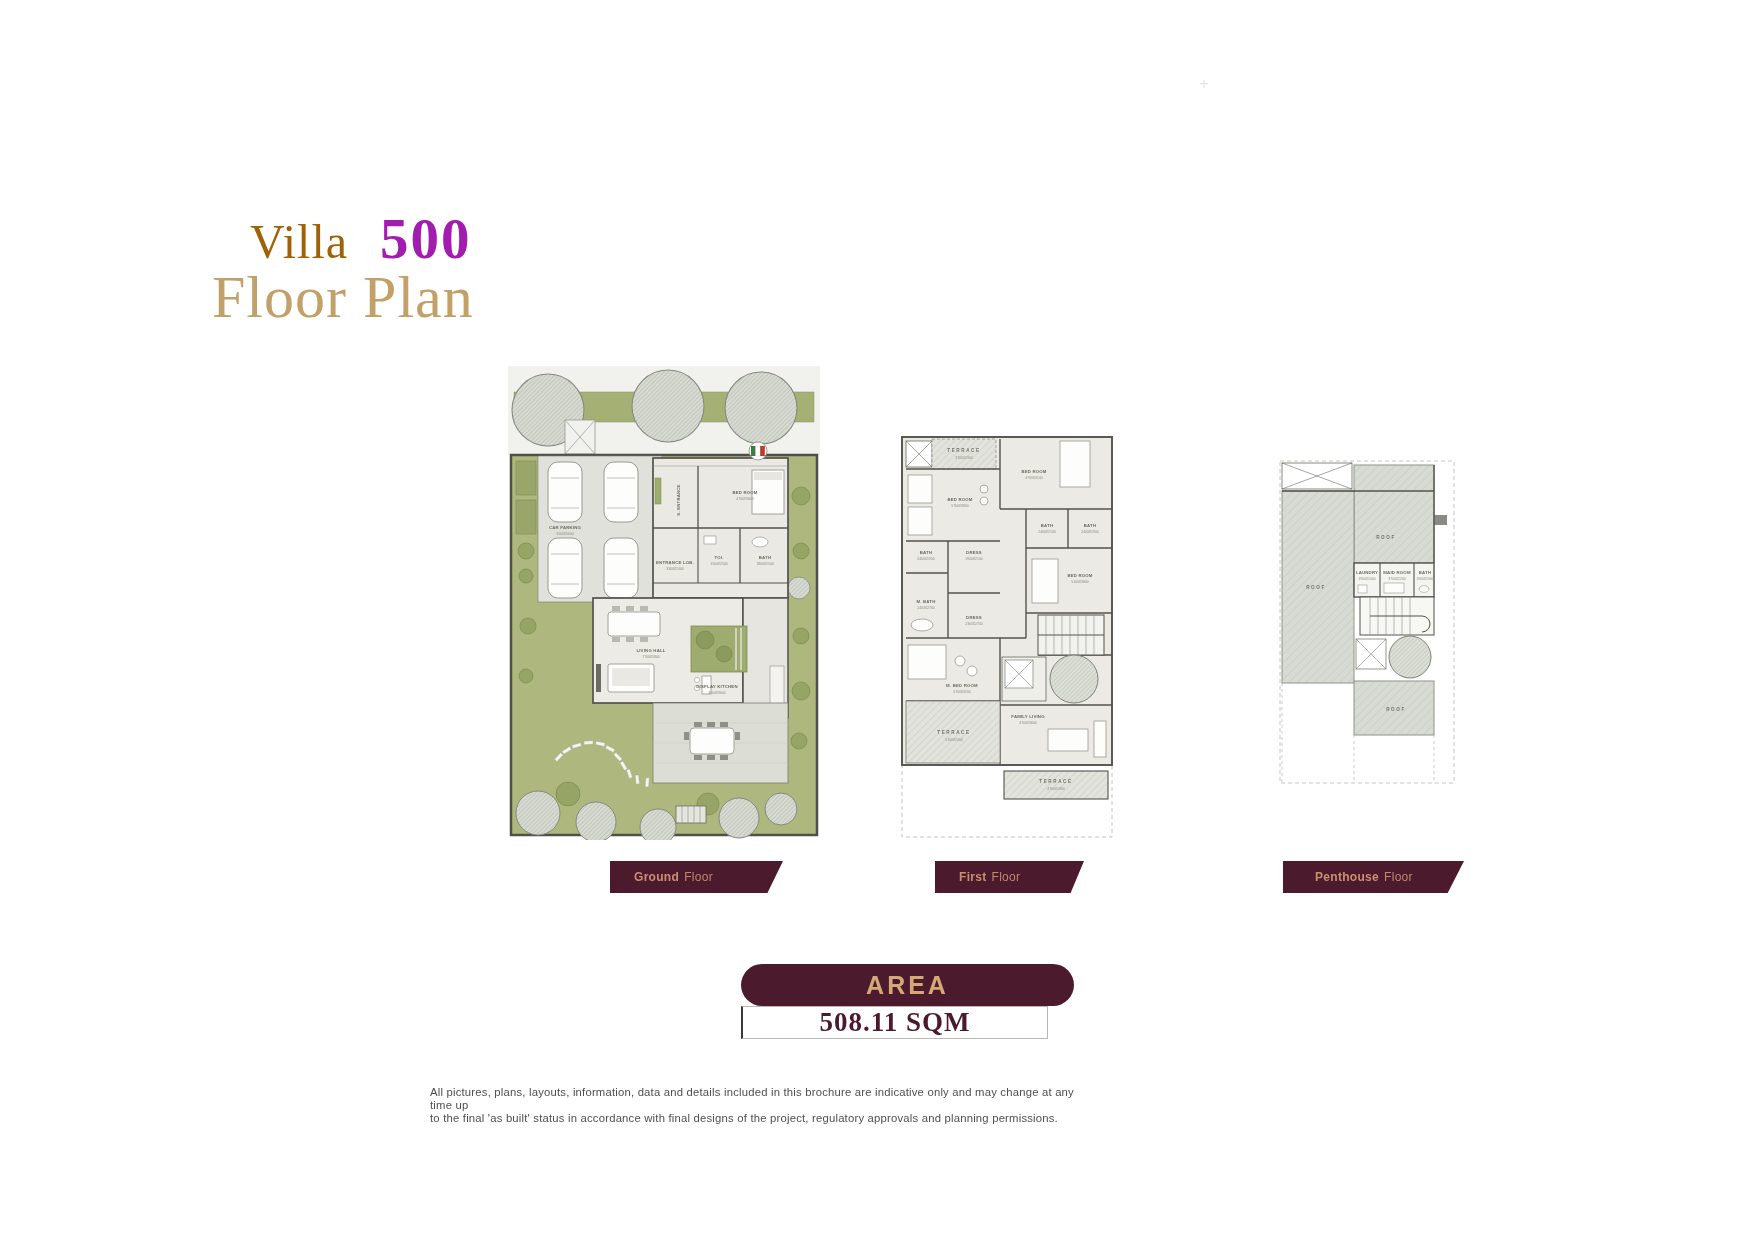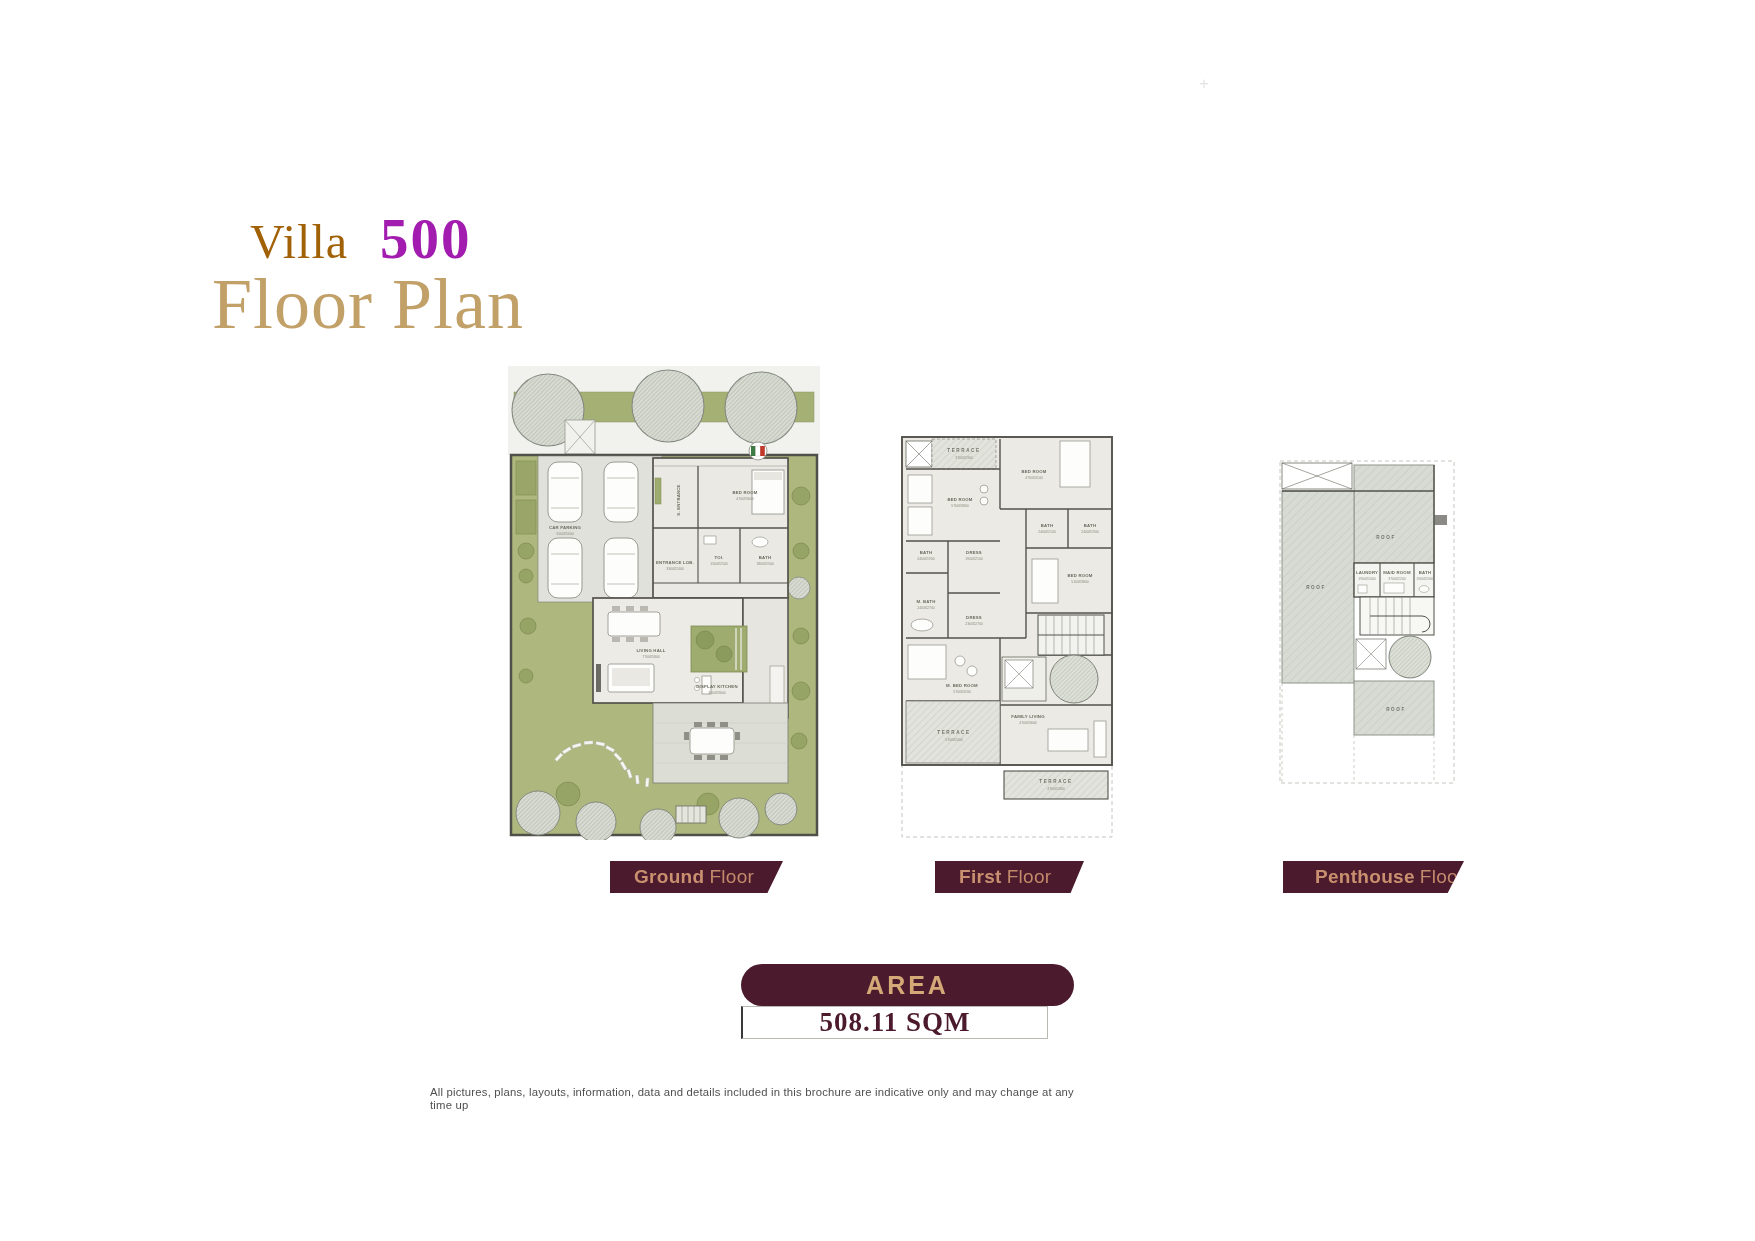--- a/index.html
+++ b/index.html
@@ -3,36 +3,36 @@
 <meta charset="utf-8">
 <style>
   html,body{margin:0;padding:0;background:#fff;}
   .page{position:relative;width:1755px;height:1241px;background:#ffffff;overflow:hidden;
         font-family:"Liberation Sans", sans-serif;}
   
   .title-block{position:absolute;left:212px;top:206px;}
   .title-line1{display:flex;align-items:baseline;gap:32px;padding-left:38px;}
   .villa{font-family:"Liberation Serif", serif;font-size:48px;color:#a16207;letter-spacing:1px;}
   .v-number{font-family:"Liberation Serif", serif;font-weight:bold;font-size:57px;color:#a21caf;letter-spacing:2px;}
-  .title-line2{font-family:"Liberation Serif", serif;font-size:72px;color:#C2A169;margin-top:-8px;letter-spacing:1px;}
+  .title-line2{font-family:"Liberation Serif", serif;font-size:60px;color:#C2A169;margin-top:-8px;letter-spacing:1px;}
   
   .plus-mark{position:absolute;left:1199px;top:74px;color:#E4E4E4;font-size:17px;}
   
   .plan{position:absolute;}
   .plan svg{display:block;font-family:"Liberation Sans", sans-serif;}
   .plan-ground{left:508px;top:366px;width:312px;height:474px;}
   .plan-first{left:898px;top:433px;width:218px;height:413px;}
   .plan-pent{left:1276px;top:457px;width:182px;height:335px;}
   .rn{font-size:4.3px;font-weight:bold;fill:#6C6C60;text-anchor:middle;letter-spacing:.2px;}
   .rd{font-size:3.4px;fill:#8B8B7F;text-anchor:middle;}
   .rt{font-size:4.6px;font-weight:bold;fill:#73736A;text-anchor:middle;letter-spacing:1.6px;}
   
   .ribbon{position:absolute;height:32px;background:#4B1A2C;color:#C9906F;
           display:flex;align-items:center;padding-left:24px;box-sizing:border-box;
-          clip-path:polygon(0 0,100% 0,91% 100%,0 100%);font-size:19px;letter-spacing:.3px;}
+          clip-path:polygon(0 0,100% 0,91% 100%,0 100%);font-size:12px;letter-spacing:.3px;}
   .ribbon .rb-bold{font-weight:bold;}
   .ribbon .rb-rest{margin-left:5px;font-weight:normal;opacity:.95;}
   .ribbon-ground{left:610px;top:861px;width:173px;}
   .ribbon-first{left:935px;top:861px;width:149px;}
   .ribbon-pent{left:1283px;top:861px;width:181px;padding-left:32px;}
   
   .area-header{position:absolute;left:741px;top:964px;width:333px;height:42px;background:#4B1A2C;
                color:#D4A877;font-weight:bold;font-size:25px;letter-spacing:3px;
                display:flex;align-items:center;justify-content:center;border-radius:21px;}
   .area-value{position:absolute;left:741px;top:1006px;width:307px;height:33px;background:#fff;
@@ -449,15 +449,16 @@
   <div class="ribbon ribbon-pent">
     <span class="rb-bold">Penthouse</span>
     <span class="rb-rest">Floor</span>
   </div>
 
   <div class="area-header">AREA</div>
   <div class="area-value">508.11 SQM</div>
 
   <div class="disclaimer">
     <div>All pictures, plans, layouts, information, data and details included in this brochure are indicative only and may change at any time up</div>
+    <div>to the final 'as built' status in accordance with final designs of the project, regulatory approvals and planning permissions.</div>
   </div>
 
 </div>
 
 </body></html>

